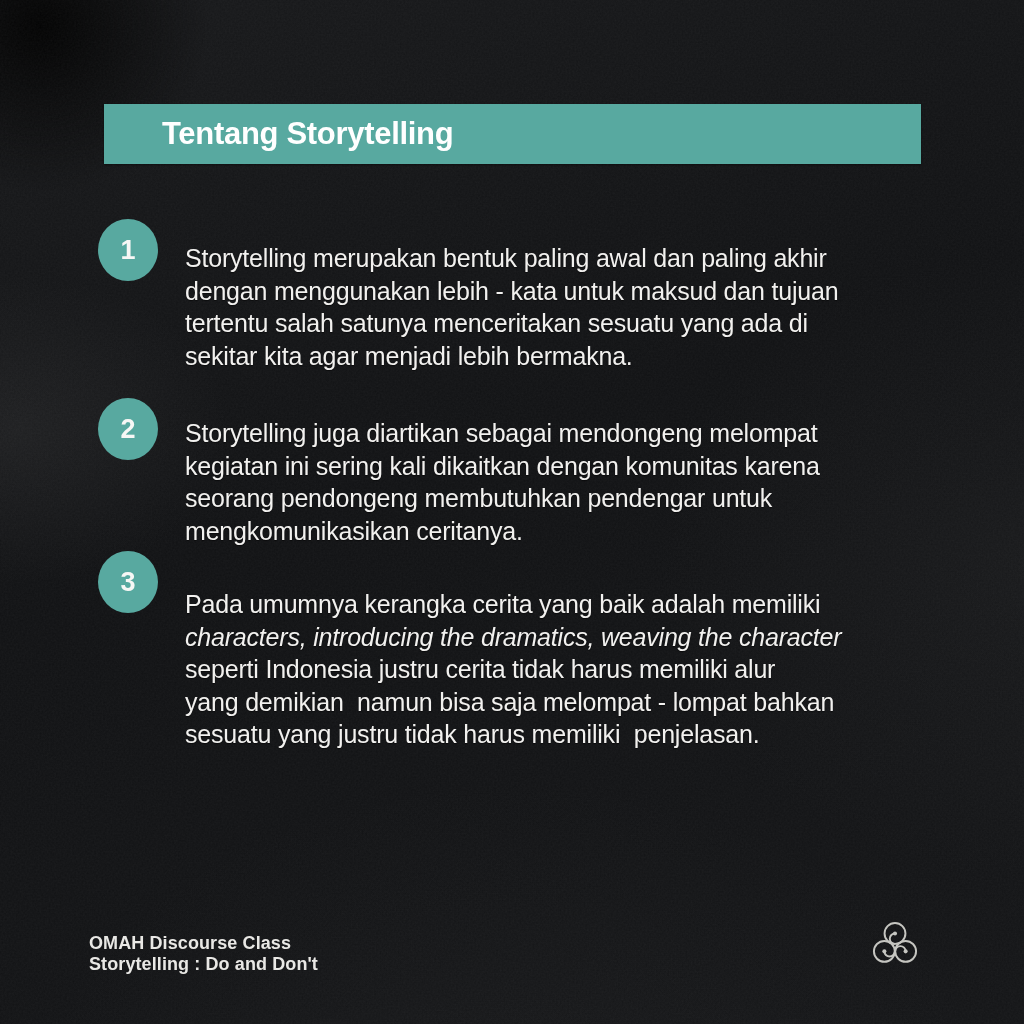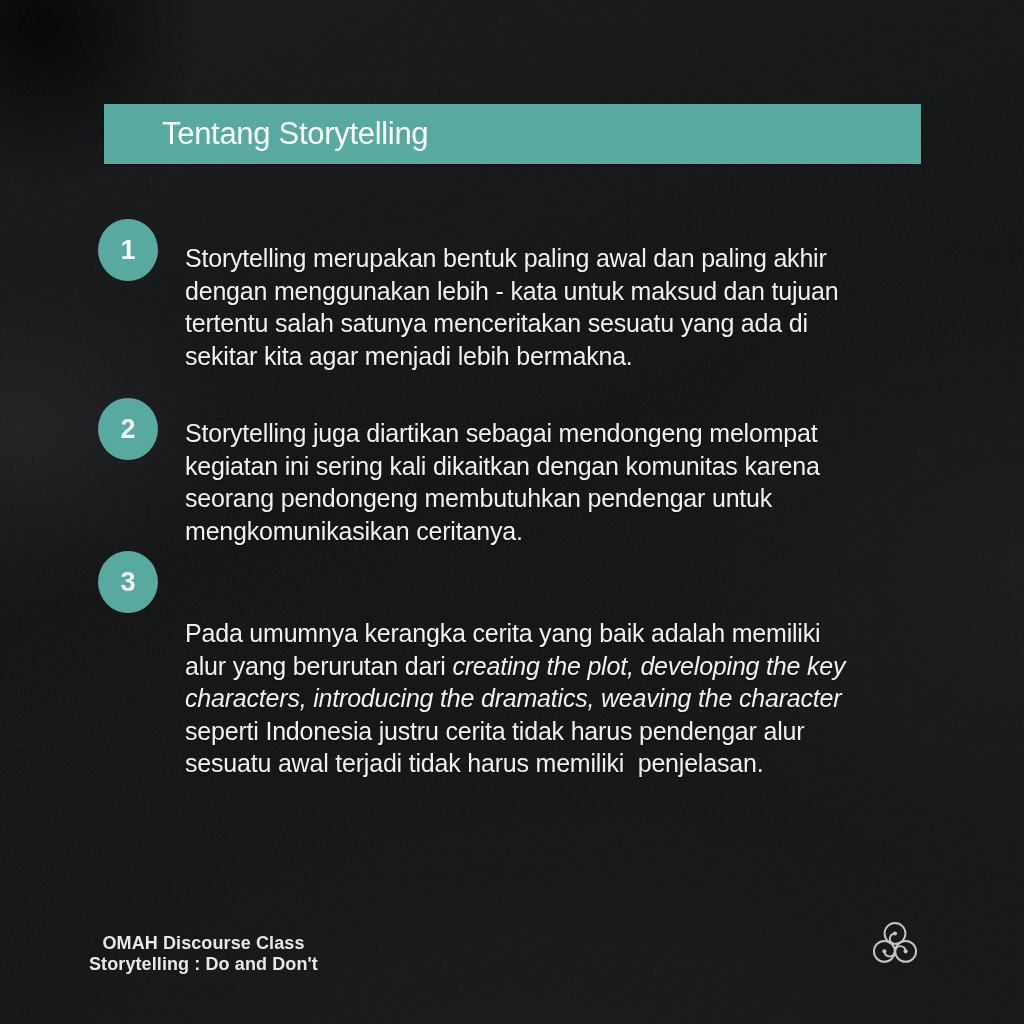--- a/index.html
+++ b/index.html
@@ -24,41 +24,41 @@
   }
   .texture{position:absolute;left:0;top:0;width:1024px;height:1024px;pointer-events:none;}
 
   .header-bar{
     position:absolute;left:104px;top:104px;width:817px;height:60px;
     background:var(--accent);
     display:flex;align-items:center;padding-left:58px;
     box-shadow:0 1px 2px rgba(0,0,0,0.4);
   }
   .title{
-    font-size:31px;font-weight:normal;color:#ffffff;letter-spacing:-0.3px;
+    font-size:31px;font-weight:bold;color:#ffffff;letter-spacing:-0.3px;
   }
 
   .badge{
     position:absolute;left:98px;width:60px;height:62px;border-radius:50%;
     background:var(--accent);
     display:flex;align-items:center;justify-content:center;
   }
   .b1{top:219px}.b2{top:398px}.b3{top:551px}
   .badge span{font-size:27px;font-weight:bold;color:#f7f7f5;}
 
   .ptext{position:absolute;left:185px;}
-  .t1{top:242px}.t2{top:417px}.t3{top:617px}
+  .t1{top:242px}.t2{top:417px}.t3{top:588px}
   .line{
     font-size:25px;line-height:32.6px;color:var(--text);
     white-space:pre;letter-spacing:-0.2px;
     text-shadow:0 1px 1px rgba(0,0,0,0.5);
   }
   .line em{font-style:italic;}
 
-  .footer{position:absolute;left:89px;top:933px;text-align:center;}
+  .footer{position:absolute;left:89px;top:933px;}
   .fline{
     font-size:18px;line-height:21px;font-weight:bold;color:var(--muted);
     letter-spacing:0.1px;white-space:pre;
   }
 
   .ornament{position:absolute;left:866px;top:917px;width:58px;height:60px;}
   .ornament circle,.ornament path{stroke:var(--ornament);fill:none;stroke-width:2;}
   .ornament .dot{fill:var(--ornament);stroke:none;}
 </style>
 </head>
@@ -96,24 +96,24 @@
       <div class="line"><span>kegiatan ini sering kali dikaitkan dengan komunitas karena</span></div>
       <div class="line"><span>seorang pendongeng membutuhkan pendengar untuk</span></div>
       <div class="line"><span>mengkomunikasikan ceritanya.</span></div>
     </div>
 
   <div class="badge b3">
     <span>3</span>
   </div>
   <div class="ptext t3">
       <div class="line"><span>Pada umumnya kerangka cerita yang baik adalah memiliki</span></div>
-      <div class="line"><span>alur yang berurutan dari </span><em>creating the plot, developing the key</em></div>
       <div class="line"><em>characters, introducing the dramatics, weaving the character</em></div>
-      <div class="line"><span>seperti Indonesia justru cerita tidak harus pendengar alur</span></div>
-      <div class="line"><span>sesuatu awal terjadi tidak harus memiliki  penjelasan.</span></div>
+      <div class="line"><span>seperti Indonesia justru cerita tidak harus memiliki alur</span></div>
+      <div class="line"><span>yang demikian  namun bisa saja melompat - lompat bahkan</span></div>
+      <div class="line"><span>sesuatu yang justru tidak harus memiliki  penjelasan.</span></div>
     </div>
 
   <footer class="footer">
     <div class="fline">OMAH Discourse Class</div>
     <div class="fline">Storytelling : Do and Don't</div>
   </footer>
 
   <svg class="ornament" viewBox="0 0 60 60">
     <circle cx="30" cy="16" r="10.8"></circle>
     <circle cx="19" cy="34.5" r="10.8"></circle>

